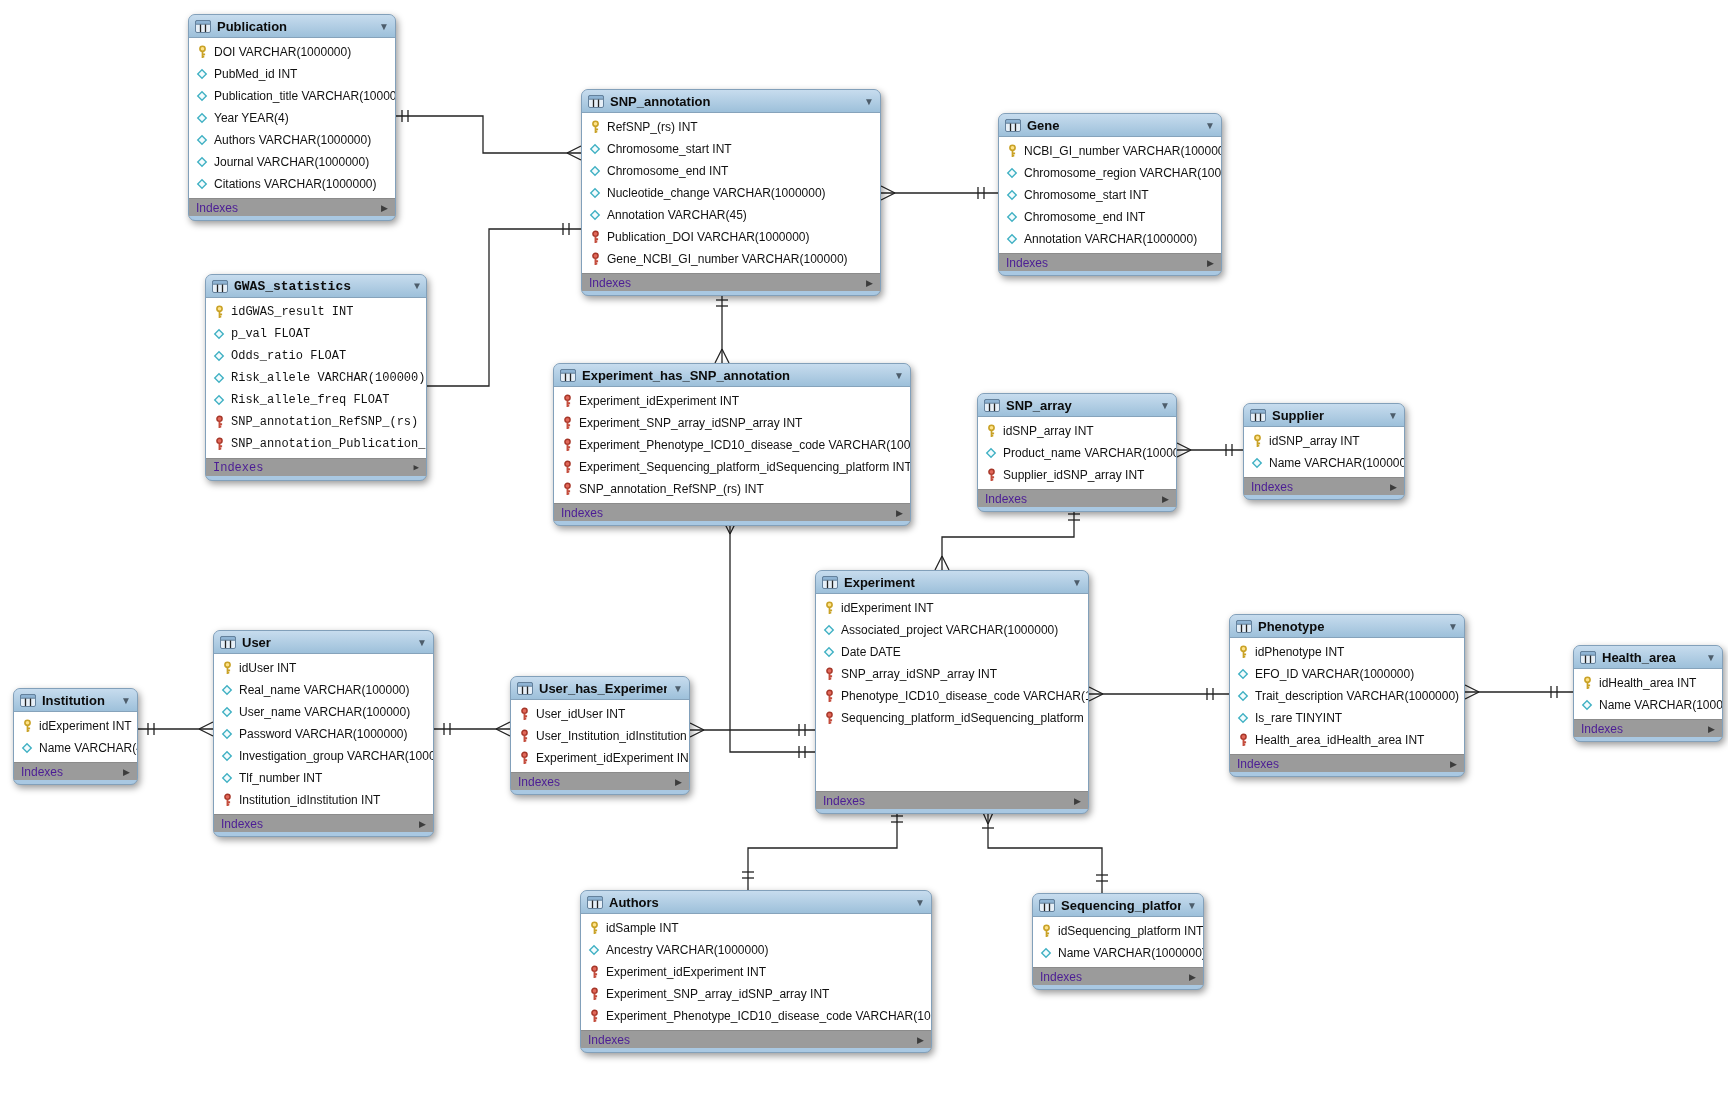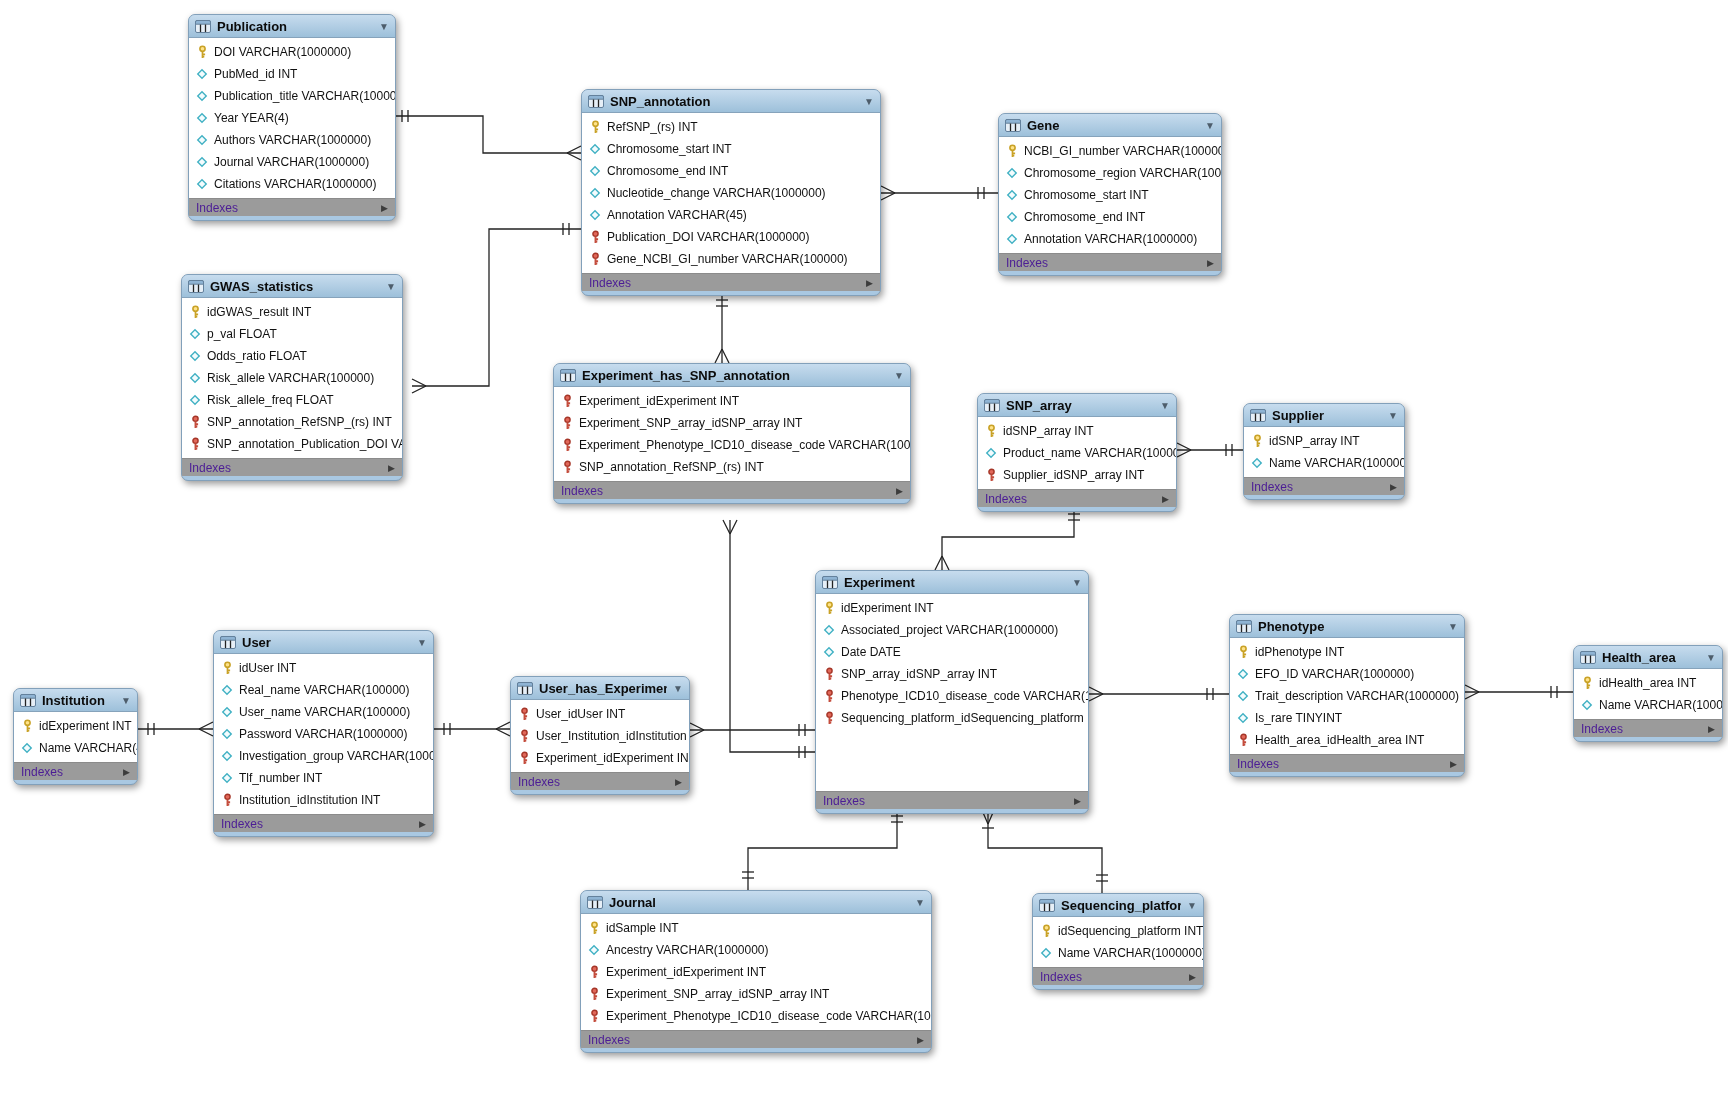--- a/index.html
+++ b/index.html
@@ -199,21 +199,21 @@
             </svg>
           </span>
           <span class="ftext">Citations VARCHAR(1000000)</span>
         </div>
       </div>
       <div class="idx">
         <span class="idx-label">Indexes</span>
         <span class="idx-arrow">▶</span>
       </div>
     </div>
-    <div class="tbl" style="left: 181px; top: 274px; width: 222px;">
+    <div class="tbl" style="left: 205px; top: 274px; width: 222px; font-family: Liberation Mono, monospace;">
       <div class="hdr">
         <span class="tbl-icon">
           <svg width="16" height="13" viewBox="0 0 16 13">
             <rect x="0.5" y="0.5" width="15" height="12" rx="1.5" fill="#e6eff7" stroke="#64819c"></rect>
             <path d="M0.5 2 a1.5 1.5 0 0 1 1.5 -1.5 h12 a1.5 1.5 0 0 1 1.5 1.5 v2.2 h-15 z" fill="#8fb4d4" stroke="#64819c"></path>
             <line x1="5.5" y1="4.5" x2="5.5" y2="12" stroke="#a9c0d4"></line>
             <line x1="10.5" y1="4.5" x2="10.5" y2="12" stroke="#a9c0d4"></line>
           </svg>
         </span>
         <span class="tname">GWAS_statistics</span>
@@ -466,20 +466,29 @@
           </span>
           <span class="ftext">Experiment_Phenotype_ICD10_disease_code VARCHAR(1000000)</span>
         </div>
         <div class="row">
           <span class="fic">
             <svg width="13" height="14" viewBox="0 0 13 14">
               <circle cx="6.5" cy="3.8" r="2.6" fill="#e2685a" stroke="#a53527" stroke-width="1.4"></circle>
               <path d="M6.5 6.4 V13 M6.5 9.3 H9.1 M6.5 11.6 H8.3" stroke="#c44d3d" stroke-width="1.9" fill="none"></path>
             </svg>
           </span>
+          <span class="ftext">Experiment_Sequencing_platform_idSequencing_platform INT</span>
+        </div>
+        <div class="row">
+          <span class="fic">
+            <svg width="13" height="14" viewBox="0 0 13 14">
+              <circle cx="6.5" cy="3.8" r="2.6" fill="#e2685a" stroke="#a53527" stroke-width="1.4"></circle>
+              <path d="M6.5 6.4 V13 M6.5 9.3 H9.1 M6.5 11.6 H8.3" stroke="#c44d3d" stroke-width="1.9" fill="none"></path>
+            </svg>
+          </span>
           <span class="ftext">SNP_annotation_RefSNP_(rs) INT</span>
         </div>
       </div>
       <div class="idx">
         <span class="idx-label">Indexes</span>
         <span class="idx-arrow">▶</span>
       </div>
     </div>
     <div class="tbl" style="left: 977px; top: 393px; width: 200px;">
       <div class="hdr">
@@ -900,21 +909,21 @@
     <div class="tbl" style="left: 580px; top: 890px; width: 352px;">
       <div class="hdr">
         <span class="tbl-icon">
           <svg width="16" height="13" viewBox="0 0 16 13">
             <rect x="0.5" y="0.5" width="15" height="12" rx="1.5" fill="#e6eff7" stroke="#64819c"></rect>
             <path d="M0.5 2 a1.5 1.5 0 0 1 1.5 -1.5 h12 a1.5 1.5 0 0 1 1.5 1.5 v2.2 h-15 z" fill="#8fb4d4" stroke="#64819c"></path>
             <line x1="5.5" y1="4.5" x2="5.5" y2="12" stroke="#a9c0d4"></line>
             <line x1="10.5" y1="4.5" x2="10.5" y2="12" stroke="#a9c0d4"></line>
           </svg>
         </span>
-        <span class="tname">Journal</span>
+        <span class="tname">Authors</span>
         <span class="collapse">▼</span>
       </div>
       <div class="body">
         <div class="row">
           <span class="fic">
             <svg width="13" height="14" viewBox="0 0 13 14">
               <circle cx="6.5" cy="3.8" r="2.6" fill="#ffe38a" stroke="#c9a227" stroke-width="1.6"></circle>
               <path d="M6.5 6.4 V13 M6.5 9.3 H9.1 M6.5 11.6 H8.3" stroke="#c9a227" stroke-width="1.7" fill="none"></path>
             </svg>
           </span>

